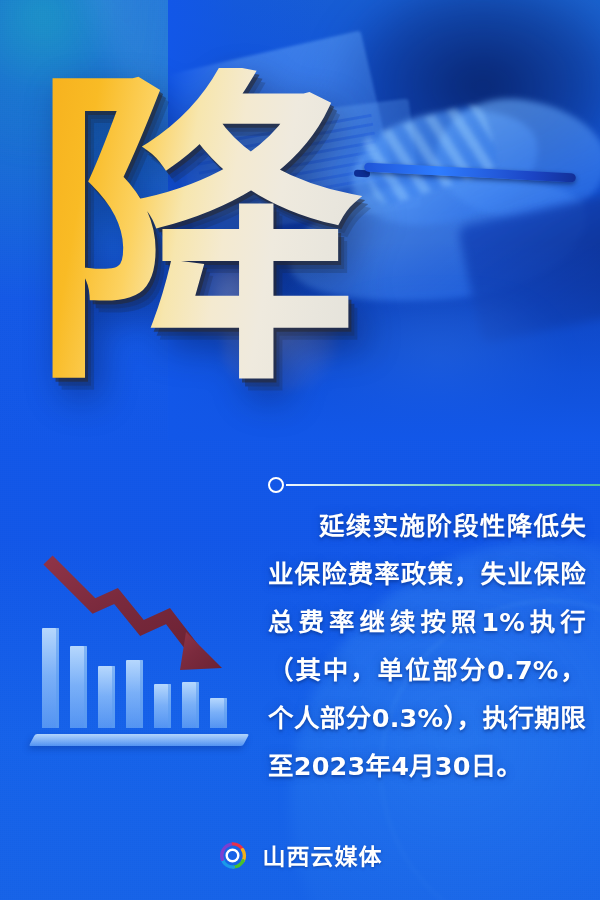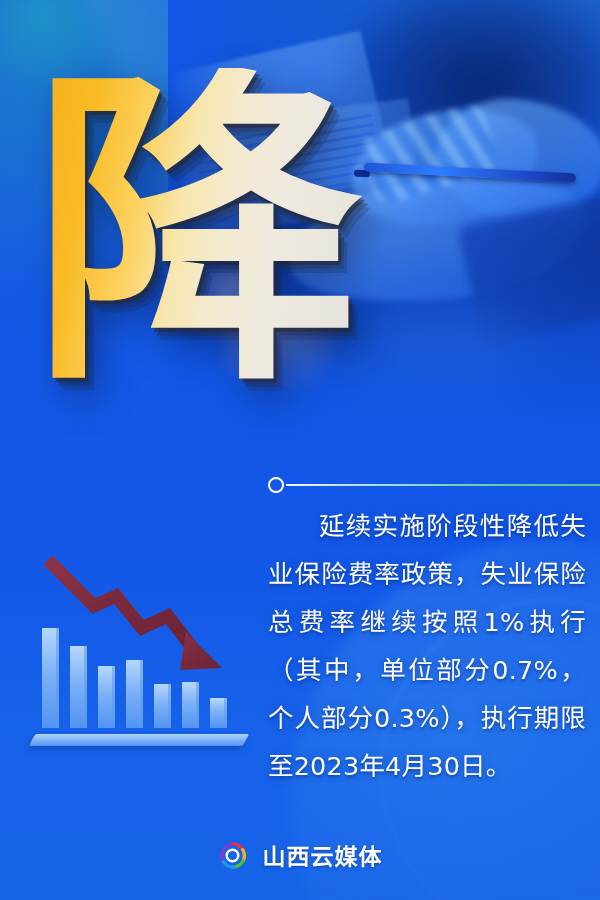--- a/index.html
+++ b/index.html
@@ -194,21 +194,21 @@
     background: linear-gradient(90deg, #ffffff 0%, #bfe9ea 22%, #79d6b6 55%, #5fcf9f 78%, #55cc95 100%);
     opacity: .95;
   }
 
   
   .copy {
     position: absolute; left: 268px; top: 502px;
     width: 318px;
     color: #ffffff;
     font-family: "DejaVu Sans", "Liberation Sans", sans-serif;
-    font-weight: 400;
+    font-weight: 700;
     font-size: 25.5px;
     line-height: 48px;
     letter-spacing: .2px;
     text-align: justify;
     text-indent: 51px;
     text-shadow:
       0 2px 3px rgba(8,45,130,.55),
       0 0 10px rgba(10,60,160,.35);
     white-space: normal;
     word-break: break-all;

